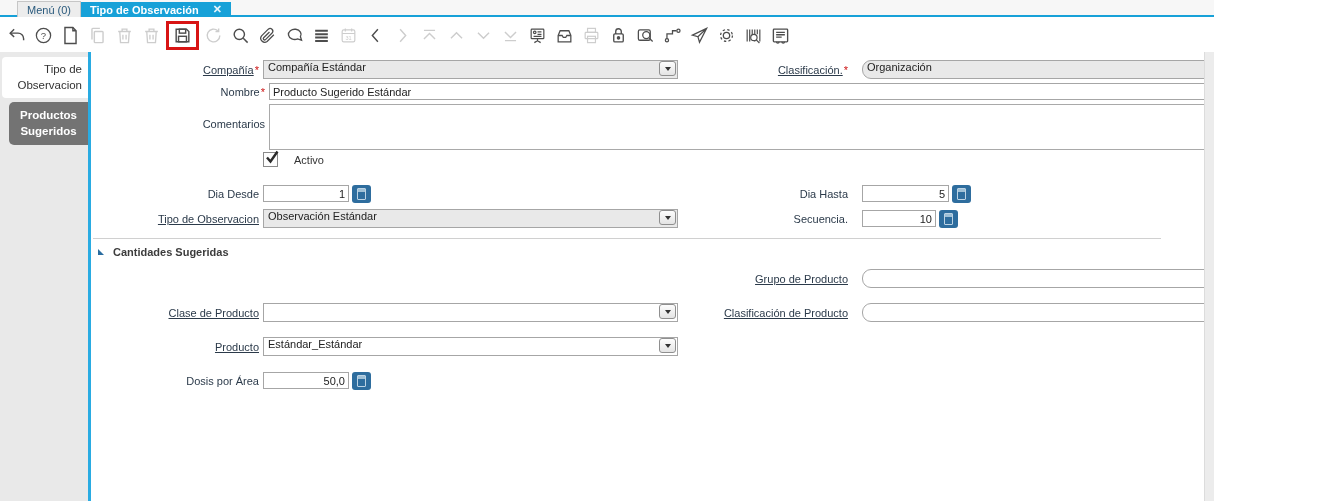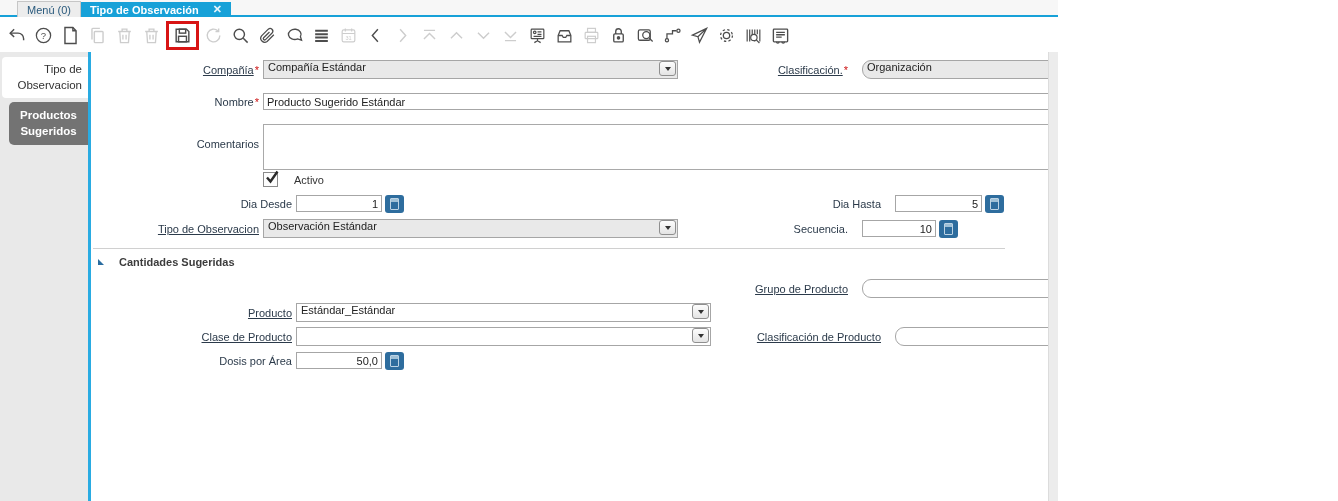--- a/index.html
+++ b/index.html
@@ -1,16 +1,16 @@
 <!DOCTYPE html>
 <html><head>
 <meta charset="utf-8">
 <style>
   html,body{margin:0;padding:0;background:#fff;}
-  .app{position:relative;width:1058px;height:501px;font-family:"Liberation Sans",sans-serif;font-size:11px;color:#333;overflow:hidden;background:#fff;}
+  .app{position:relative;width:1214px;height:501px;font-family:"Liberation Sans",sans-serif;font-size:11px;color:#333;overflow:hidden;background:#fff;}
 
   
   .tabbar{position:absolute;left:0;top:0;right:0;height:17px;background:#f7f7f7;display:flex;align-items:flex-end;}
   .tab-underline{position:absolute;left:0;right:0;bottom:0;height:2px;background:#17a1d8;}
   .tab{position:relative;z-index:2;display:flex;align-items:center;height:15px;padding:0 9px;cursor:default;}
   .tab-menu{margin-left:17px;background:#ededed;border:1px solid #c6c6c6;border-bottom:none;color:#2a5a7d;}
   .tab-active{background:#17a1d8;color:#fff;font-weight:bold;}
   .tab-active .close{margin-left:14px;font-weight:bold;font-size:11px;color:#eaf6fc;}
 
   
@@ -31,21 +31,21 @@
   .scrollstrip{position:absolute;right:0;top:52px;width:9px;bottom:0;background:#ececec;border-left:1px solid #dcdcdc;}
 
   
   .content{position:absolute;left:91px;top:52px;right:9px;bottom:0;background:#fff;padding-top:8px;}
   .frow{display:grid;grid-template-columns:172px 415px 174px 10px 418px 1fr;align-items:center;}
   .lab{grid-column:1;text-align:right;padding-right:4px;color:#2b3a4a;white-space:nowrap;}
   .lab2{grid-column:3;text-align:right;padding-right:4px;color:#2b3a4a;white-space:nowrap;}
   .lk{text-decoration:underline;}
   .req{color:#cc1111;margin-left:1px;text-decoration:none;display:inline-block;}
   .f1{grid-column:2;} .f2{grid-column:5;border-radius:9px;}
-  .mt4{margin-top:14px;} .mt6{margin-top:6px;} .mt7{margin-top:7px;padding-left:33px;} .mt11{margin-top:10px;} .mt12{margin-top:12px;}
+  .mt4{margin-top:4px;padding-left:6px;} .mt6{margin-top:6px;} .mt7{margin-top:17px;} .mt11{margin-top:10px;} .mt12{margin-top:12px;}
 
   .combo{display:flex;align-items:flex-start;height:17px;border:1px solid #a6a6a6;background:#fff;}
   .combo.ro{background:#e9e9e9;}
   .combo .val{flex:1;padding:0 4px;color:#222;white-space:nowrap;overflow:hidden;}
   .combo .cbtn{width:15px;height:13px;margin:0 1px;border:1px solid #8f8f8f;border-radius:3px;background:linear-gradient(#fdfdfd,#e4e4e4);display:flex;align-items:center;justify-content:center;flex:none;cursor:pointer;}
   .combo .cbtn i{display:block;width:0;height:0;border:3.5px solid transparent;border-top:4.5px solid #333;margin-top:4px;}
 
   .tf{height:15px;border:1px solid #a6a6a6;font:11px "Liberation Sans",sans-serif;padding:0 3px;color:#222;background:#fff;outline:none;}
   .num{text-align:right;}
   .flexrow{display:flex;align-items:center;}
@@ -53,21 +53,21 @@
   .calcbtn{width:19px;height:18px;background:#2e6d9e;border-radius:3px;margin-left:3px;display:flex;align-items:center;justify-content:center;flex:none;cursor:pointer;}
   .calcbtn i{display:block;width:7px;height:10px;border:1px solid #bcd3e4;border-radius:1px;background:linear-gradient(#9fc0d6 0 3px,transparent 3px);}
   .recbtn{width:22px;height:18px;background:#2e6d9e;border-radius:3px;margin-left:2px;display:flex;align-items:center;justify-content:center;flex:none;cursor:pointer;}
 
   .ta{grid-column:2/6;height:40px;border:1px solid #a9a9a9;resize:both;font:11px "Liberation Sans",sans-serif;padding:2px 3px;outline:none;}
   .cklab{margin-left:16px;color:#333;}
   .ckbox{position:relative;width:13px;height:13px;border:1px solid #8a8a8a;background:#fdfdfd;flex:none;}
   .ckbox svg{position:absolute;left:0px;top:-4px;width:16px;height:16px;}
 
   .group-sep{border-top:1px solid #d0d0d0;margin:10px 44px 0 2px;}
-  .group-head{display:flex;align-items:center;gap:15px;padding:5px 0 0 7px;height:15px;}
+  .group-head{display:flex;align-items:center;gap:9px;padding:5px 0 0 7px;height:15px;}
   .tri{width:0;height:0;border-bottom:6px solid #2a6da0;border-right:6px solid transparent;}
   .group-title{font-weight:bold;color:#3c3c3c;}
 </style>
 </head>
 <body>
 
 <div class="app">
 
   <div class="tabbar">
     <div class="tab tab-menu">Menú (0)</div>
@@ -345,40 +345,40 @@
       <div class="lab2"><span class="lk">Grupo de Producto</span></div>
       <div class="combo f2">
         <span class="val"></span>
         <span class="cbtn">
             <i></i>
           </span>
       </div>
     </div>
 
     <div class="frow mt7" style="height:17px;">
+      <div class="lab"><span class="lk">Clase de Producto</span></div>
+      <div class="combo f1">
+        <span class="val"></span>
+        <span class="cbtn">
+            <i></i>
+          </span>
+      </div>
+      <div class="lab2"><span class="lk">Clasificación de Producto</span></div>
+      <div class="combo f2">
+        <span class="val"></span>
+        <span class="cbtn">
+            <i></i>
+          </span>
+      </div>
+    </div>
+
+    <div class="frow mt7" style="height:17px;">
       <div class="lab"><span class="lk">Producto</span></div>
       <div class="combo f1">
         <span class="val">Estándar_Estándar</span>
-        <span class="cbtn">
-            <i></i>
-          </span>
-      </div>
-    </div>
-
-    <div class="frow mt7" style="height:17px;">
-      <div class="lab"><span class="lk">Clase de Producto</span></div>
-      <div class="combo f1">
-        <span class="val"></span>
-        <span class="cbtn">
-            <i></i>
-          </span>
-      </div>
-      <div class="lab2"><span class="lk">Clasificación de Producto</span></div>
-      <div class="combo f2">
-        <span class="val"></span>
         <span class="cbtn">
             <i></i>
           </span>
       </div>
     </div>
 
     <div class="frow mt7" style="height:19px;">
       <div class="lab"><span>Dosis por Área</span></div>
       <div class="f1 flexrow">
         <input class="tf num" style="width: 78px;" value="50,0">

